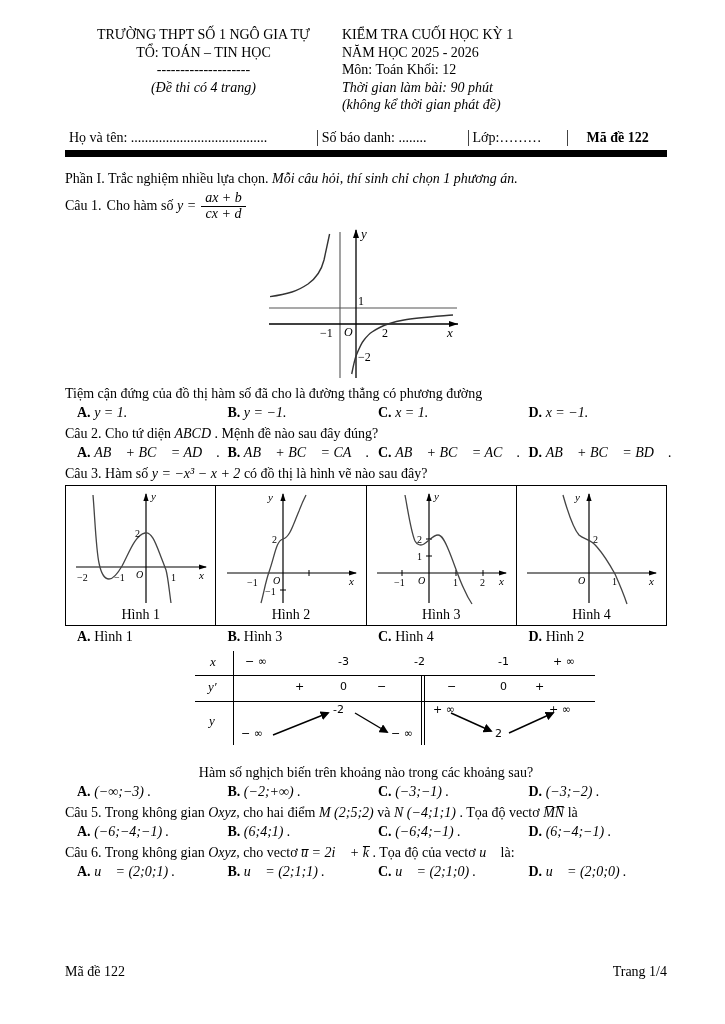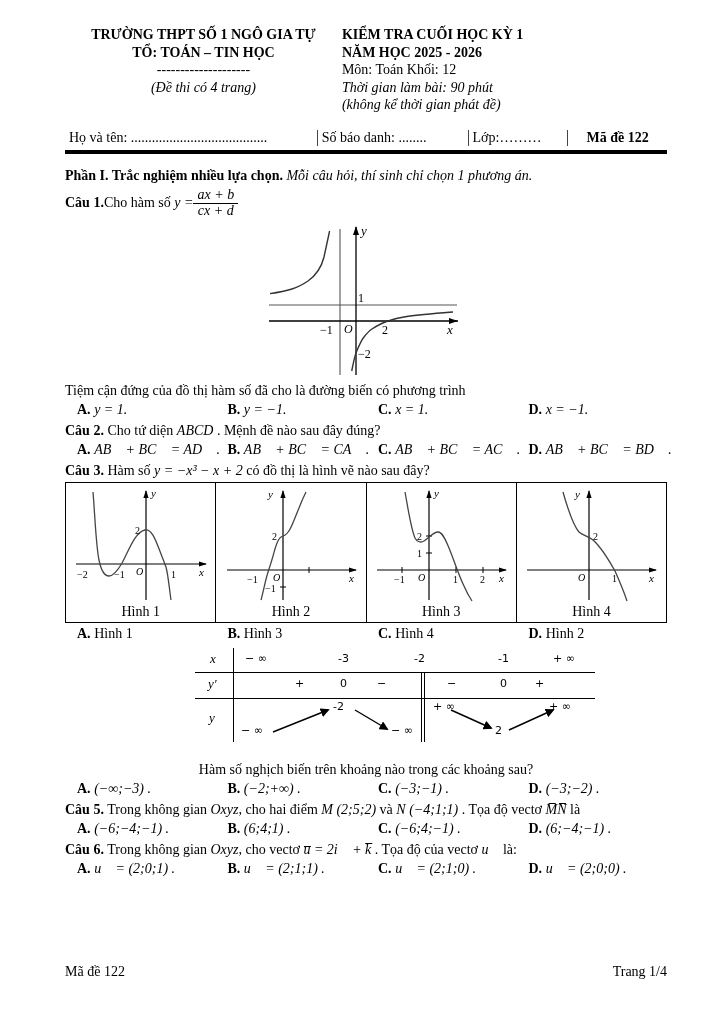--- a/index.html
+++ b/index.html
@@ -1,36 +1,36 @@
 <!DOCTYPE html>
 <html><head>
 <meta charset="utf-8">
 <style>
   html,body{margin:0;padding:0;background:#fff;}
   .page{position:relative;width:725px;height:1024px;background:#fff;color:#000;
         font-family:"Liberation Serif",serif;font-size:14px;overflow:hidden;}
   .content{position:absolute;left:65px;right:58px;top:26px;}
-  .b{font-weight:bold;}
+  .b{font-weight:normal;}
   .i{font-style:italic;}
   .mi{font-style:italic;}
   
   .hdr{display:flex;}
   .hdr-left{width:46%;text-align:center;line-height:1.25;}
   .hdr-right{width:54%;text-align:left;line-height:1.25;}
   
-  .info-row{display:flex;margin-top:16px;border-bottom:4px solid #000000;padding-bottom:4px;justify-content:space-between;}
+  .info-row{display:flex;margin-top:16px;border-bottom:7px solid #000000;padding-bottom:4px;justify-content:space-between;}
   .info-cell{padding:0 4px;}
   .ic1{width:43%;}
   .ic2{width:25%;border-left:1px solid #444;}
   .ic3{width:16%;border-left:1px solid #444;}
   .ic4{width:16%;border-left:1px solid #444;font-weight:bold;text-align:center;}
   
   .part-title{margin:14px 0 4px 0;}
   p.stem{margin:5px 0 2px 0;}
-  .fracline{display:flex;align-items:center;margin:4px 0 0 0;}
+  .fracline{display:flex;align-items:center;gap:5px;margin:4px 0 0 0;}
   .frac{display:inline-block;text-align:center;vertical-align:middle;font-style:italic;line-height:1.05;}
   .frac .num{display:block;border-bottom:1px solid #000;padding:0 4px 1px 4px;}
   .frac .den{display:block;padding:0 4px;}
   .ans-row{display:flex;margin:3px 0 4px 0;}
   .ans{width:25%;padding-left:12px;box-sizing:border-box;white-space:nowrap;}
   .al{font-weight:bold;}
   .centered{text-align:center;margin:20px 0 2px 0;}
   
   .g1wrap{text-align:center;margin:2px 0 0 0;}
   svg text{font-family:"Liberation Serif",serif;}
@@ -108,21 +108,21 @@
       <text x="100" y="14" font-size="13" font-style="italic">y</text>
       <text x="186" y="113" font-size="13" font-style="italic">x</text>
       <text x="83" y="112" font-size="12" font-style="italic">O</text>
       <text x="97" y="81" font-size="12">1</text>
       <text x="59" y="113" font-size="12">−1</text>
       <text x="121" y="113" font-size="12">2</text>
       <text x="97" y="137" font-size="12">−2</text>
     </svg>
   </div>
 
-  <p class="stem" style="margin-top:0;">Tiệm cận đứng của đồ thị hàm số đã cho là đường biến có phương trình</p>
+  <p class="stem" style="margin-top:0;">Tiệm cận đứng của đồ thị hàm số đã cho là đường thẳng có phương đường</p>
   <div class="ans-row">
         <span class="ans"><b class="al">A. </b><span class="mi">y = 1.</span></span>
         <span class="ans"><b class="al">B. </b><span class="mi">y = −1.</span></span>
         <span class="ans"><b class="al">C. </b><span class="mi">x = 1.</span></span>
         <span class="ans"><b class="al">D. </b><span class="mi">x = −1.</span></span>
       </div>
 
   <p class="stem"><span class="b">Câu 2.</span> <span><span>Cho tứ diện </span><span class="mi">ABCD</span><span> . Mệnh đề nào sau đây đúng?</span></span></p>
   <div class="ans-row">
         <span class="ans"><b class="al">A. </b><span class="mi">AB⃗ + BC⃗ = AD⃗ .</span></span>

